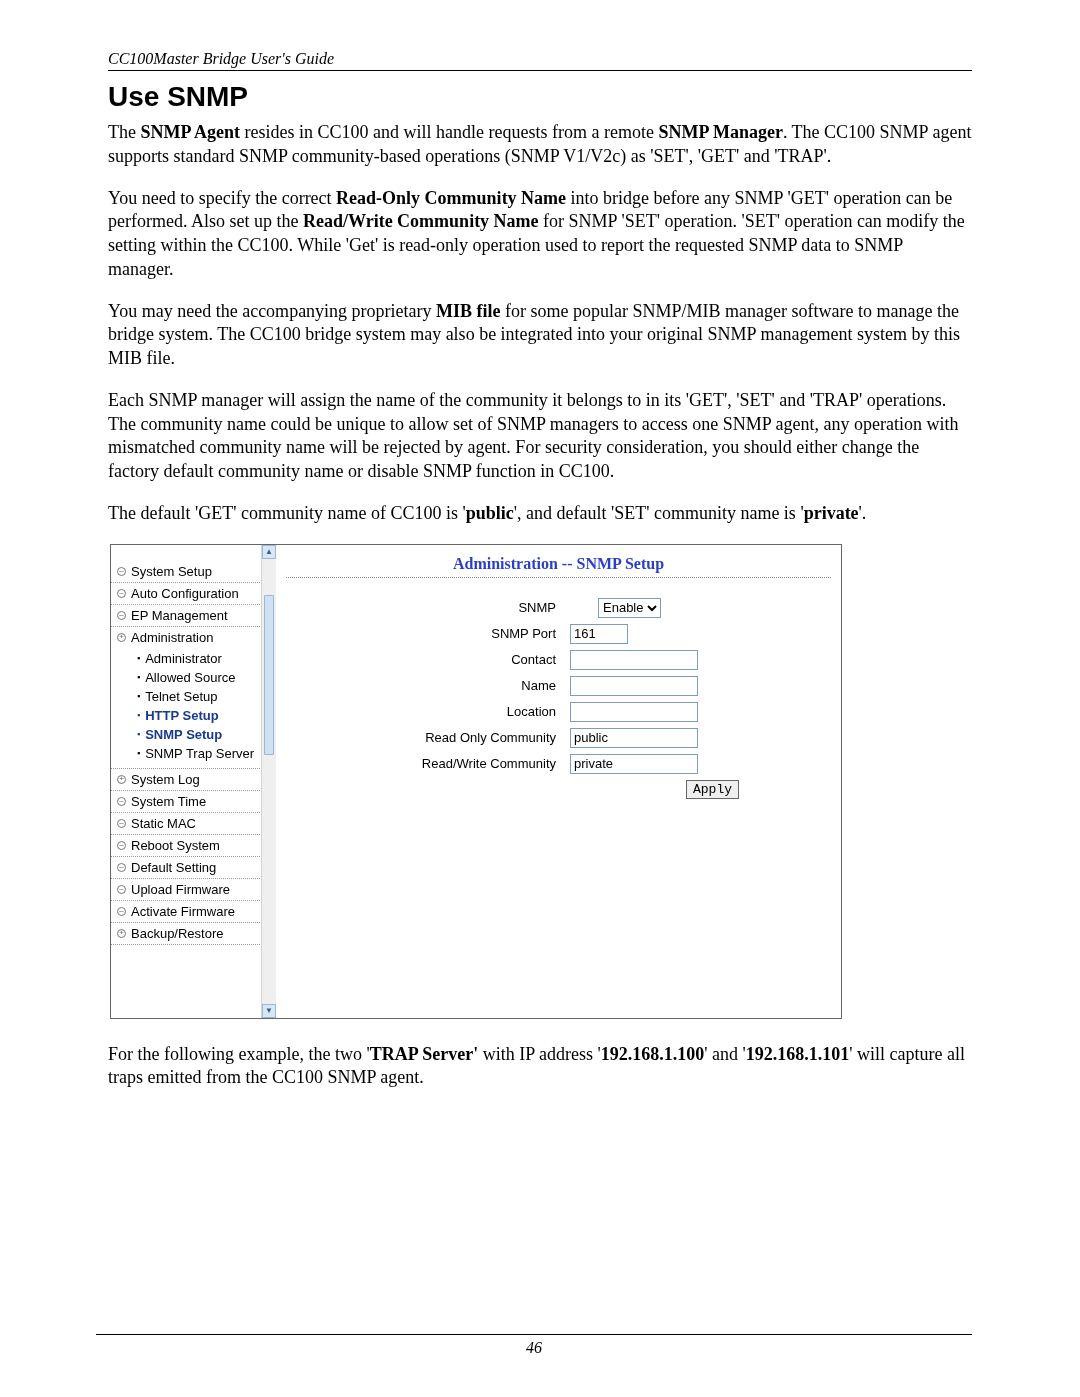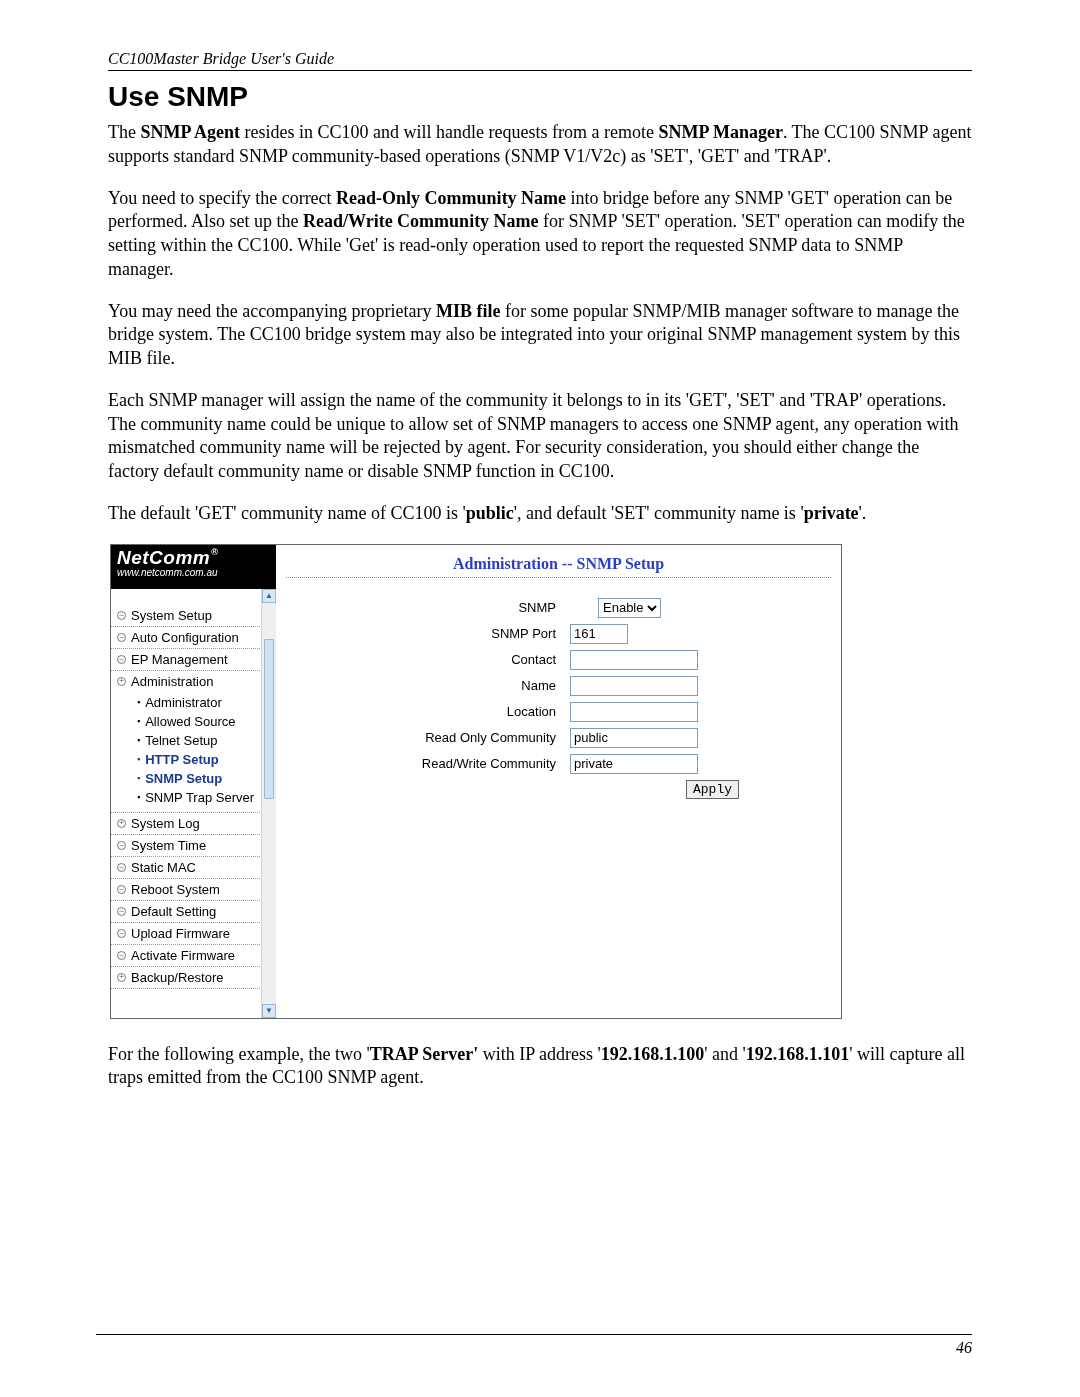--- a/index.html
+++ b/index.html
@@ -236,45 +236,41 @@
     padding: 1px 6px;
     cursor: pointer;
   }
   
   .footer {
     position: absolute;
     bottom: 40px;
     left: 96px;
     right: 108px;
     border-top: 1px solid #000;
-    text-align: right;
+    text-align: center;
     font-style: italic;
     font-size: 16px;
     padding-top: 4px;
   }
 </style>
 </head>
 <body>
 
 <div class="page">
   <div class="running-header">CC100Master Bridge User's Guide</div>
   <h1 class="section-title">Use SNMP</h1>
 
   <p class="body"><span>The </span><b>SNMP Agent</b><span> resides in CC100 and will handle requests from a remote </span><b>SNMP Manager</b><span>. The CC100 SNMP agent supports standard SNMP community-based operations (SNMP V1/V2c) as 'SET', 'GET' and 'TRAP'.</span></p>
   <p class="body"><span>You need to specify the correct </span><b>Read-Only Community Name</b><span> into bridge before any SNMP 'GET' operation can be performed. Also set up the </span><b>Read/Write Community Name</b><span> for SNMP 'SET' operation. 'SET' operation can modify the setting within the CC100. While 'Get' is read-only operation used to report the requested SNMP data to SNMP manager.</span></p>
   <p class="body"><span>You may need the accompanying proprietary </span><b>MIB file</b><span> for some popular SNMP/MIB manager software to manage the bridge system. The CC100 bridge system may also be integrated into your original SNMP management system by this MIB file.</span></p>
   <p class="body"><span>Each SNMP manager will assign the name of the community it belongs to in its 'GET', 'SET' and 'TRAP' operations. The community name could be unique to allow set of SNMP managers to access one SNMP agent, any operation with mismatched community name will be rejected by agent. For security consideration, you should either change the factory default community name or disable SNMP function in CC100.</span></p>
   <p class="body"><span>The default 'GET' community name of CC100 is '</span><b>public</b><span>', and default 'SET' community name is '</span><b>private</b><span>'.</span></p>
 
   <div class="screenshot">
     <div class="sidebar-wrap">
-      <div class="logo">
-        <div class="brand"><span>NetComm</span><sup>®</sup></div>
-        <div class="url">www.netcomm.com.au</div>
-      </div>
       <div class="nav-area">
         <ul class="nav" id="nav-root">
             <li>
               <div class="top-link">
                 <span class="bullet-circle">–</span>
                 <span>System Setup</span>
               </div>
             </li>
             <li>
               <div class="top-link">

